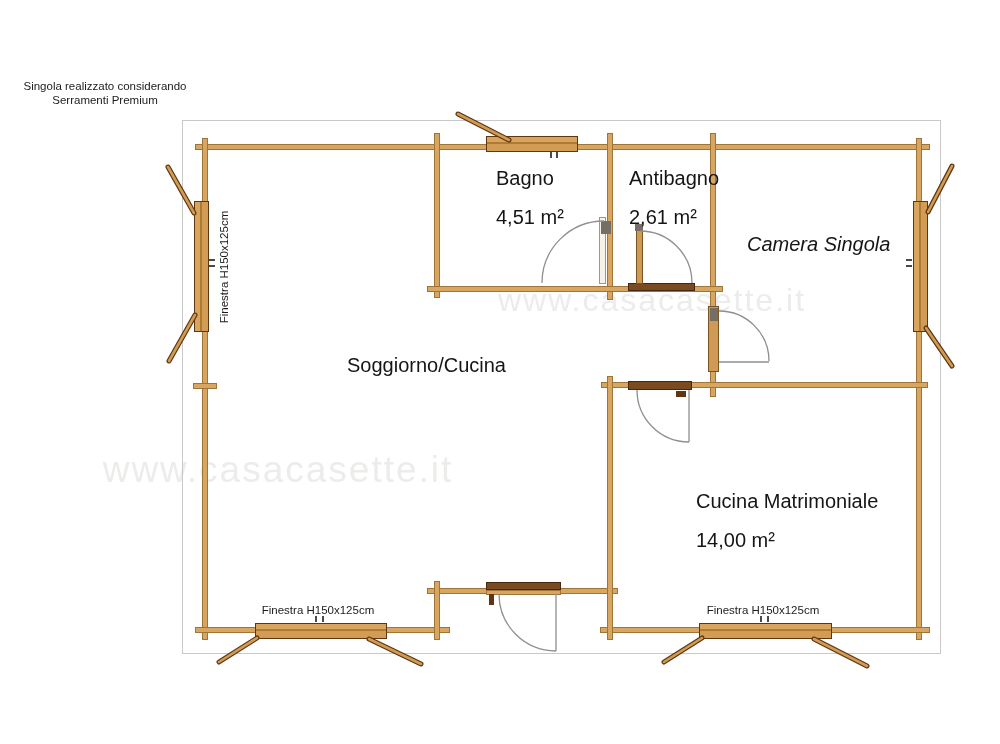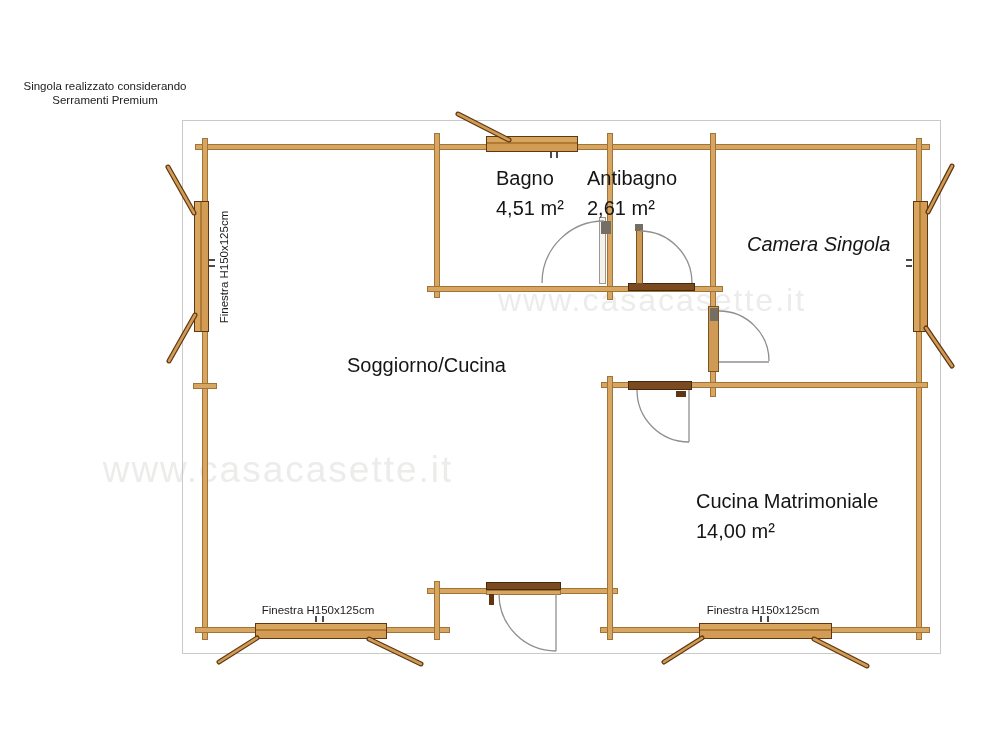--- a/index.html
+++ b/index.html
@@ -40,21 +40,21 @@
   .arc{fill:none;stroke:#8f8f8f;stroke-width:1.3;}
   .leafline{stroke:#8f8f8f;stroke-width:1.3;}
   .strut-u{stroke:#5f3611;stroke-width:5;stroke-linecap:round;}
   .strut-o{stroke:#cf9b55;stroke-width:2.6;stroke-linecap:round;}
 
   
   .note{position:absolute;left:12px;top:80px;width:186px;text-align:center;
         font-size:11.5px;line-height:13.5px;color:#1c1c1c;z-index:5;}
   .room-label{position:absolute;z-index:5;}
   .room-name{font-size:20px;line-height:24px;}
-  .room-area{font-size:20px;line-height:24px;margin-top:6px;}
+  .room-area{font-size:20px;line-height:24px;margin-top:15px;}
   .fin-label{position:absolute;font-size:11.5px;color:#1c1c1c;white-space:nowrap;
         transform:translate(-50%,-50%);z-index:5;}
   .fin-label.rot{transform:translate(-50%,-50%) rotate(-90deg);}
   .wm{position:absolute;color:#ececeb;white-space:nowrap;letter-spacing:2px;
       transform:translate(-50%,-50%);z-index:1;}
   .wm1{font-size:32px;}
   .wm2{font-size:37px;}
 </style>
 </head>
 <body>
@@ -148,21 +148,21 @@
 
   <div class="note">
     <div>Singola realizzato considerando</div>
     <div>Serramenti Premium</div>
   </div>
 
   <div class="room-label" style="left:496px;top:166px;">
     <div class="room-name">Bagno</div>
     <div class="room-area">4,51 m²</div>
   </div>
-  <div class="room-label" style="left:587px;top:166px;">
+  <div class="room-label" style="left:629px;top:166px;">
     <div class="room-name">Antibagno</div>
     <div class="room-area">2,61 m²</div>
   </div>
   <div class="room-label" style="left:747px;top:232px;font-style:italic;">
     <div class="room-name">Camera Singola</div>
   </div>
   <div class="room-label" style="left:347px;top:353px;">
     <div class="room-name">Soggiorno/Cucina</div>
   </div>
   <div class="room-label" style="left:696px;top:489px;">

